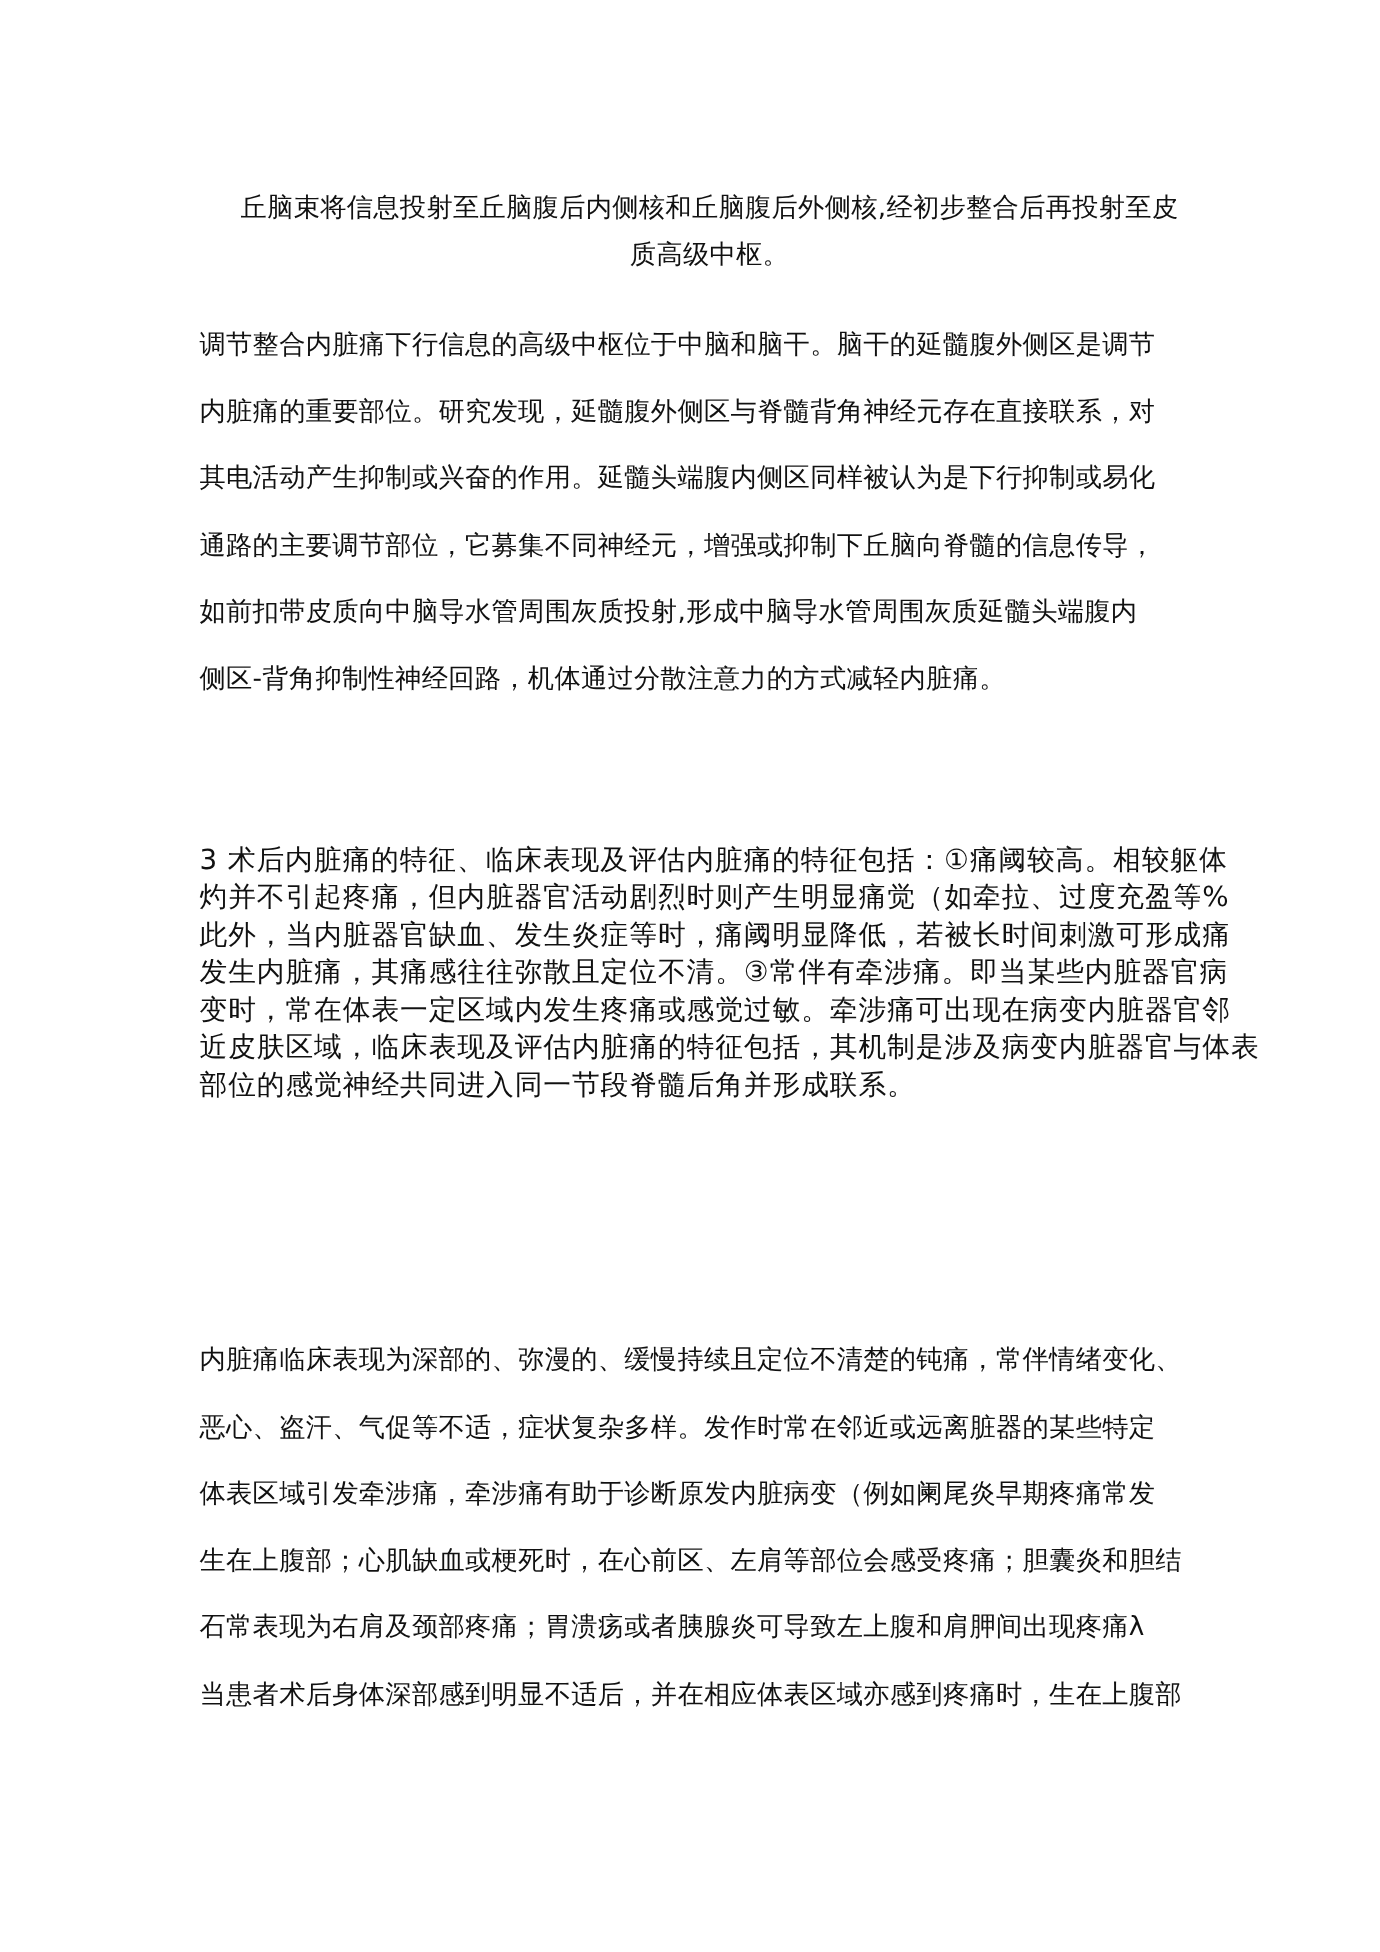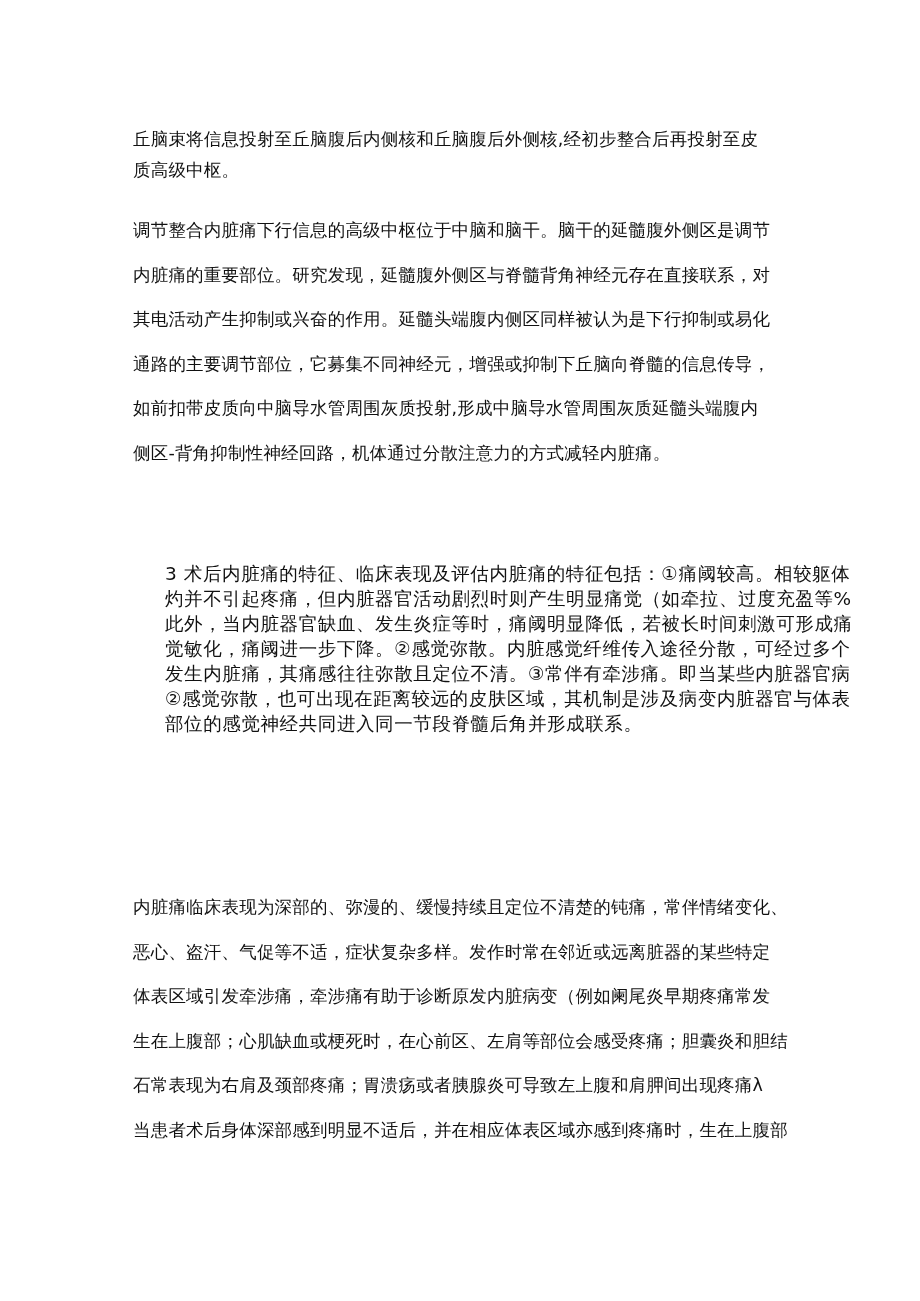--- a/index.html
+++ b/index.html
@@ -4,23 +4,23 @@
 <style>
   html, body { margin: 0; padding: 0; background: #ffffff; }
   body { width: 920px; height: 1301px; position: relative; overflow: hidden;
          font-family: "DejaVu Sans", "Liberation Sans", sans-serif; color: #111; }
   .page { position: absolute; left: 0; top: 0; width: 920px; height: 1301px; }
   .para { position: absolute; left: 133px; width: 680px; margin: 0; }
   .line { display: block; white-space: nowrap; font-size: 17.5px; letter-spacing: 0.2px; }
   .loose .line { height: 44.5px; line-height: 22px; }
   .tight .line { height: 25px; line-height: 25px; font-size: 18.5px; letter-spacing: 0.6px; }
   .p1 { top: 128px; }
-  .p1 .line { height: 31px; line-height: 22px; }
+  .p1 .line { height: 31px; line-height: 22px; text-align: center; }
   .p2 { top: 219px; }
-  .p3 { top: 561px; margin-left: 32px; }
+  .p3 { top: 561px; }
   .p4 { top: 896px; }
 </style>
 </head>
 <body>
 
 <div class="page">
 
   <p class="para loose p1">
     <span class="line">丘脑束将信息投射至丘脑腹后内侧核和丘脑腹后外侧核,经初步整合后再投射至皮</span>
     <span class="line">质高级中枢。</span>
@@ -32,23 +32,23 @@
     <span class="line">其电活动产生抑制或兴奋的作用。延髓头端腹内侧区同样被认为是下行抑制或易化</span>
     <span class="line">通路的主要调节部位，它募集不同神经元，增强或抑制下丘脑向脊髓的信息传导，</span>
     <span class="line">如前扣带皮质向中脑导水管周围灰质投射,形成中脑导水管周围灰质延髓头端腹内</span>
     <span class="line">侧区-背角抑制性神经回路，机体通过分散注意力的方式减轻内脏痛。</span>
   </p>
 
   <p class="para tight p3">
     <span class="line">3 术后内脏痛的特征、临床表现及评估内脏痛的特征包括：①痛阈较高。相较躯体</span>
     <span class="line">灼并不引起疼痛，但内脏器官活动剧烈时则产生明显痛觉（如牵拉、过度充盈等%</span>
     <span class="line">此外，当内脏器官缺血、发生炎症等时，痛阈明显降低，若被长时间刺激可形成痛</span>
-    <span class="line">觉敏化，痛阈进一步下降。②感觉弥散。内脏感觉纤维传入途径分散，可经过多个</span>
     <span class="line">发生内脏痛，其痛感往往弥散且定位不清。③常伴有牵涉痛。即当某些内脏器官病</span>
-    <span class="line">②感觉弥散，也可出现在距离较远的皮肤区域，其机制是涉及病变内脏器官与体表</span>
+    <span class="line">变时，常在体表一定区域内发生疼痛或感觉过敏。牵涉痛可出现在病变内脏器官邻</span>
+    <span class="line">近皮肤区域，临床表现及评估内脏痛的特征包括，其机制是涉及病变内脏器官与体表</span>
     <span class="line">部位的感觉神经共同进入同一节段脊髓后角并形成联系。</span>
   </p>
 
   <p class="para loose p4">
     <span class="line">内脏痛临床表现为深部的、弥漫的、缓慢持续且定位不清楚的钝痛，常伴情绪变化、</span>
     <span class="line">恶心、盗汗、气促等不适，症状复杂多样。发作时常在邻近或远离脏器的某些特定</span>
     <span class="line">体表区域引发牵涉痛，牵涉痛有助于诊断原发内脏病变（例如阑尾炎早期疼痛常发</span>
     <span class="line">生在上腹部；心肌缺血或梗死时，在心前区、左肩等部位会感受疼痛；胆囊炎和胆结</span>
     <span class="line">石常表现为右肩及颈部疼痛；胃溃疡或者胰腺炎可导致左上腹和肩胛间出现疼痛λ</span>
     <span class="line">当患者术后身体深部感到明显不适后，并在相应体表区域亦感到疼痛时，生在上腹部</span>

